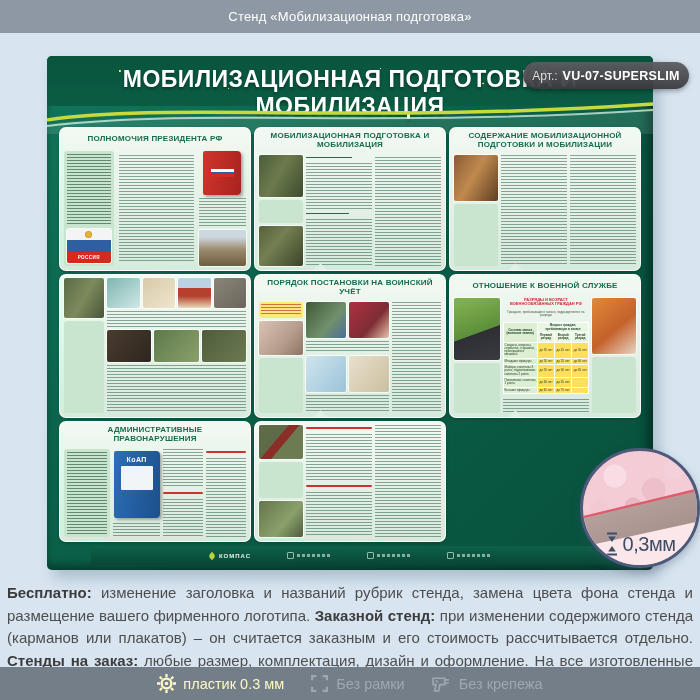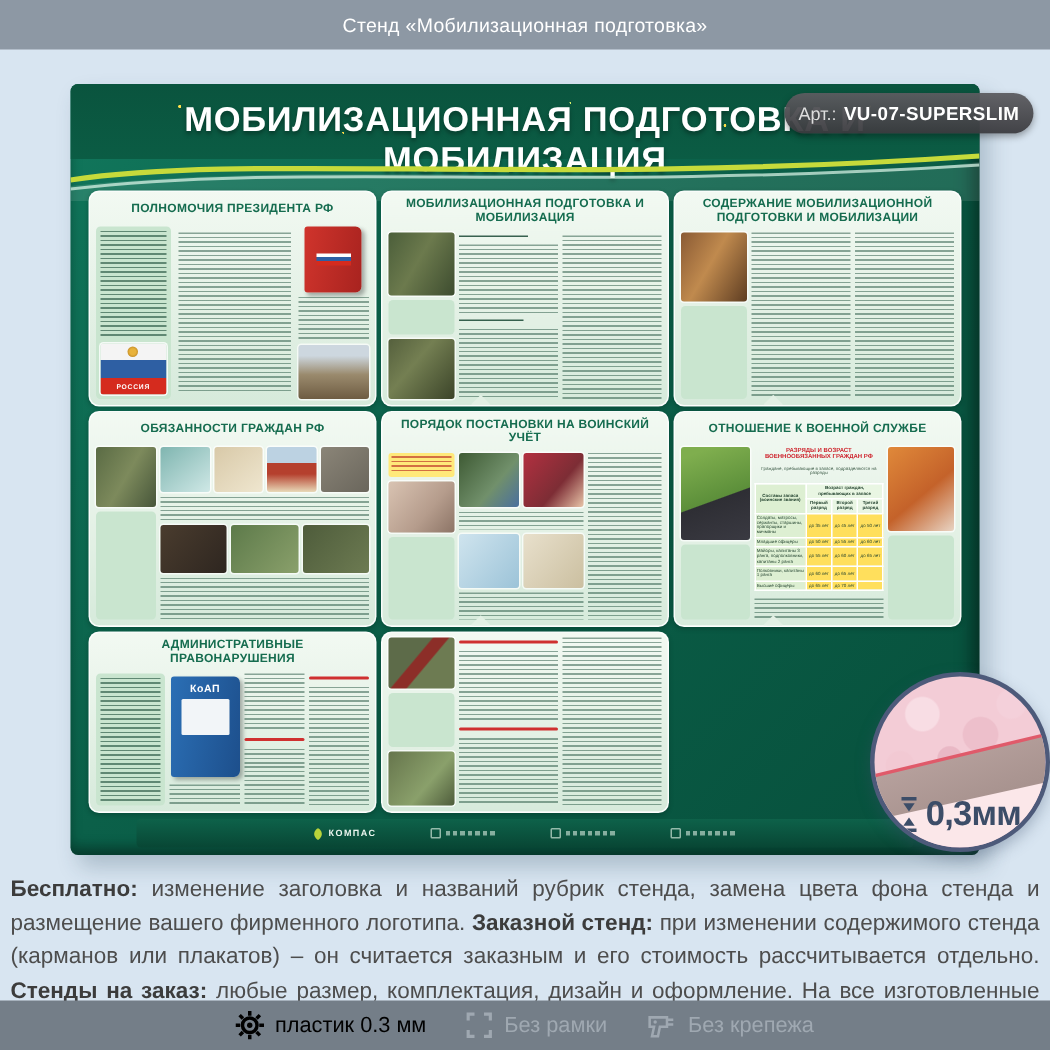--- a/index.html
+++ b/index.html
@@ -77,30 +77,30 @@
     radial-gradient(circle at 62% 34%,#edbfcb 0 11%,transparent 12%),
     radial-gradient(circle at 80% 16%,#f4d0da 0 7%,transparent 8%),
     radial-gradient(circle at 44% 48%,#e9b8c5 0 9%,transparent 10%),
     radial-gradient(circle at 15% 52%,#f2c9d3 0 8%,transparent 9%),
     #f3ccd6;
     box-shadow:0 4px 10px rgba(60,80,110,.35);}
   .fold{position:absolute;inset:0;background:linear-gradient(160deg,#cdb5b2 0%,#a8938f 70%);clip-path:polygon(0 58%,100% 34%,100% 64%,0 86%);}
   .fold-line{position:absolute;inset:0;background:#e05a6a;clip-path:polygon(0 57%,100% 33%,100% 35%,0 59%);}
   .c-bottom{position:absolute;inset:0;background:#fbe7e9;clip-path:polygon(0 84%,100% 62%,100% 100%,0 100%);}
   .c-label{position:absolute;left:0;right:0;bottom:9px;display:flex;align-items:center;justify-content:center;gap:4px;color:#3c4d68;}
-  .c-label .tx{font-size:23px;font-weight:bold;letter-spacing:-.5px;}
+  .c-label .tx{font-size:20px;font-weight:normal;letter-spacing:-.5px;}
 
   
   .desc{position:absolute;left:7px;right:7px;top:582px;color:#4d4d4d;font-size:15px;line-height:1.5;text-align:justify;}
   .desc b{color:#3c3c3c;}
 
   
   .specbar{position:absolute;left:0;right:0;bottom:0;height:33px;background:#747e88;display:flex;align-items:center;justify-content:center;gap:26px;}
   .spec{display:flex;align-items:center;gap:7px;font-size:14.5px;}
-  .spec.white{color:#000000;}
+  .spec.white{color:#fef9c3;}
   .spec.muted{color:#9fa8b1;}
   .spec svg{display:block;}
 </style>
 </head>
 <body>
 
 <div class="page-header">
   <div class="t">Стенд «Мобилизационная подготовка»</div>
 </div>
 
@@ -173,21 +173,20 @@
           <div class="gk" style="flex:1"></div>
         </div>
         <div class="col" style="flex:1;">
           <div class="gk" style="flex:1"></div>
         </div>
       </div>
       <div class="tail"></div>
     </div>
 
     <div class="panel">
-      <div class="ph">ОБЯЗАННОСТИ ГРАЖДАН РФ</div>
       <div class="pbody" style="flex-direction:row;">
         <div class="col" style="flex:0 0 22%;">
           <div class="photo" style="height:40px;background:linear-gradient(120deg,#5a6b44,#7d8a5c 50%,#47563a)"></div>
           <div class="sidebar gk-l" style="flex:1"></div>
         </div>
         <div class="col" style="flex:1;">
           <div style="display:flex;gap:3px;">
             <div class="photo" style="flex:1;height:30px;background:linear-gradient(140deg,#7fb5b0,#cfe8e6)"></div>
             <div class="photo" style="flex:1;height:30px;background:linear-gradient(140deg,#d8c9a8,#efe6cf)"></div>
             <div class="photo" style="flex:1;height:30px;background:linear-gradient(180deg,#bcd2e2 35%,#b5402e 35% 60%,#e8d9b8)"></div>

